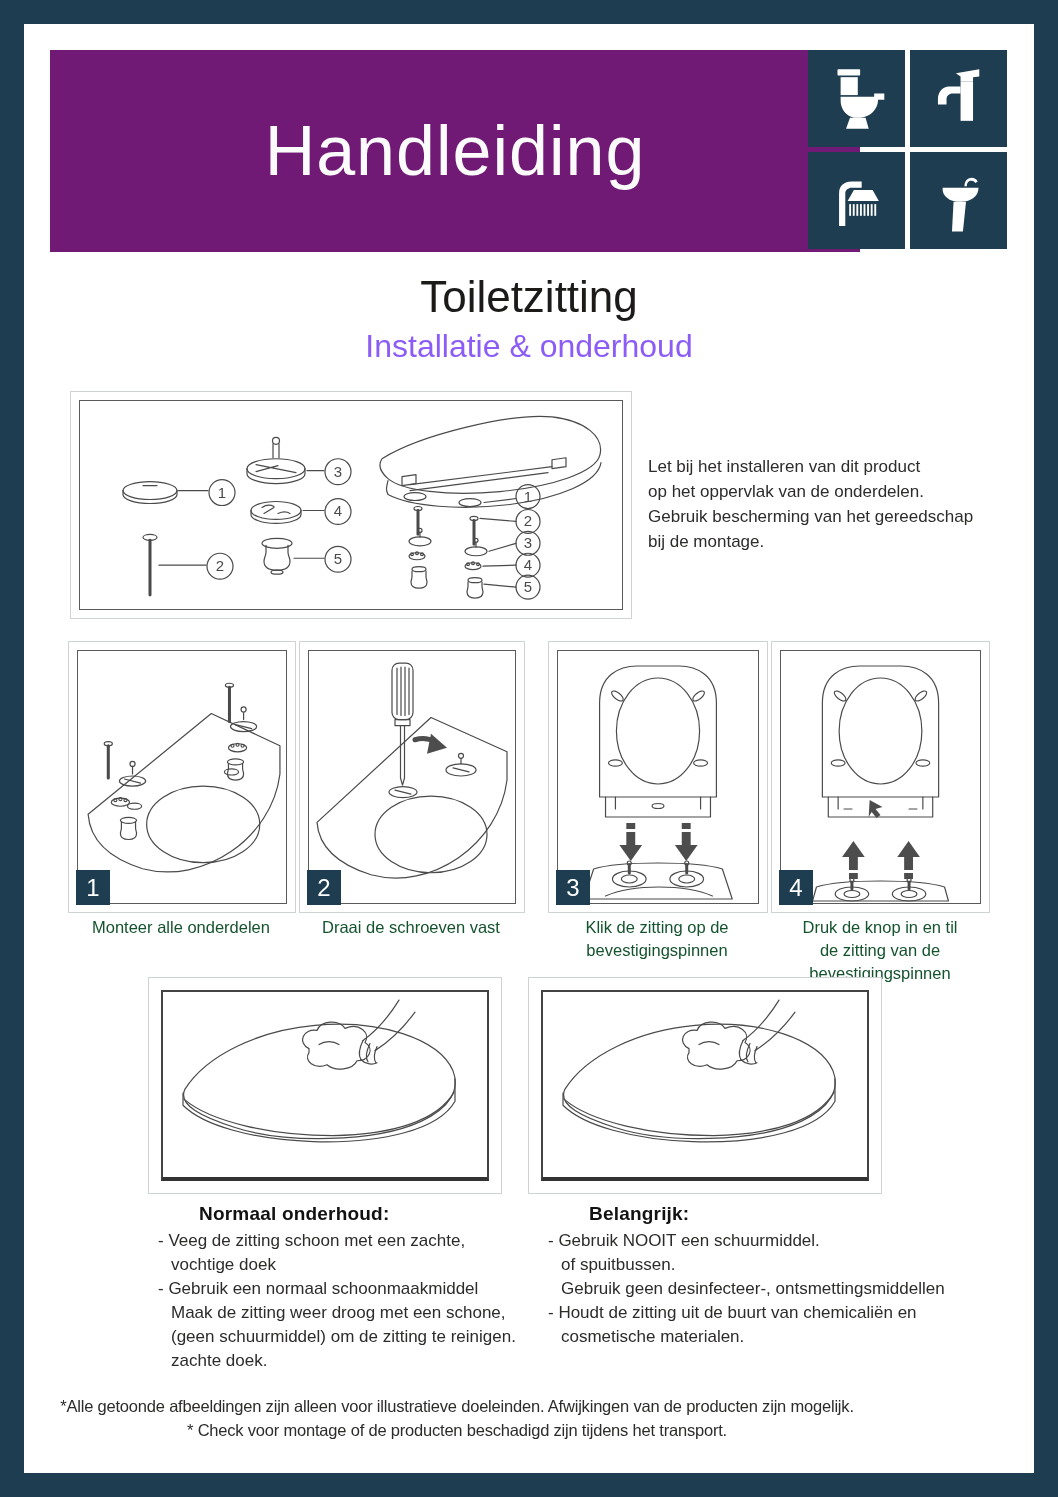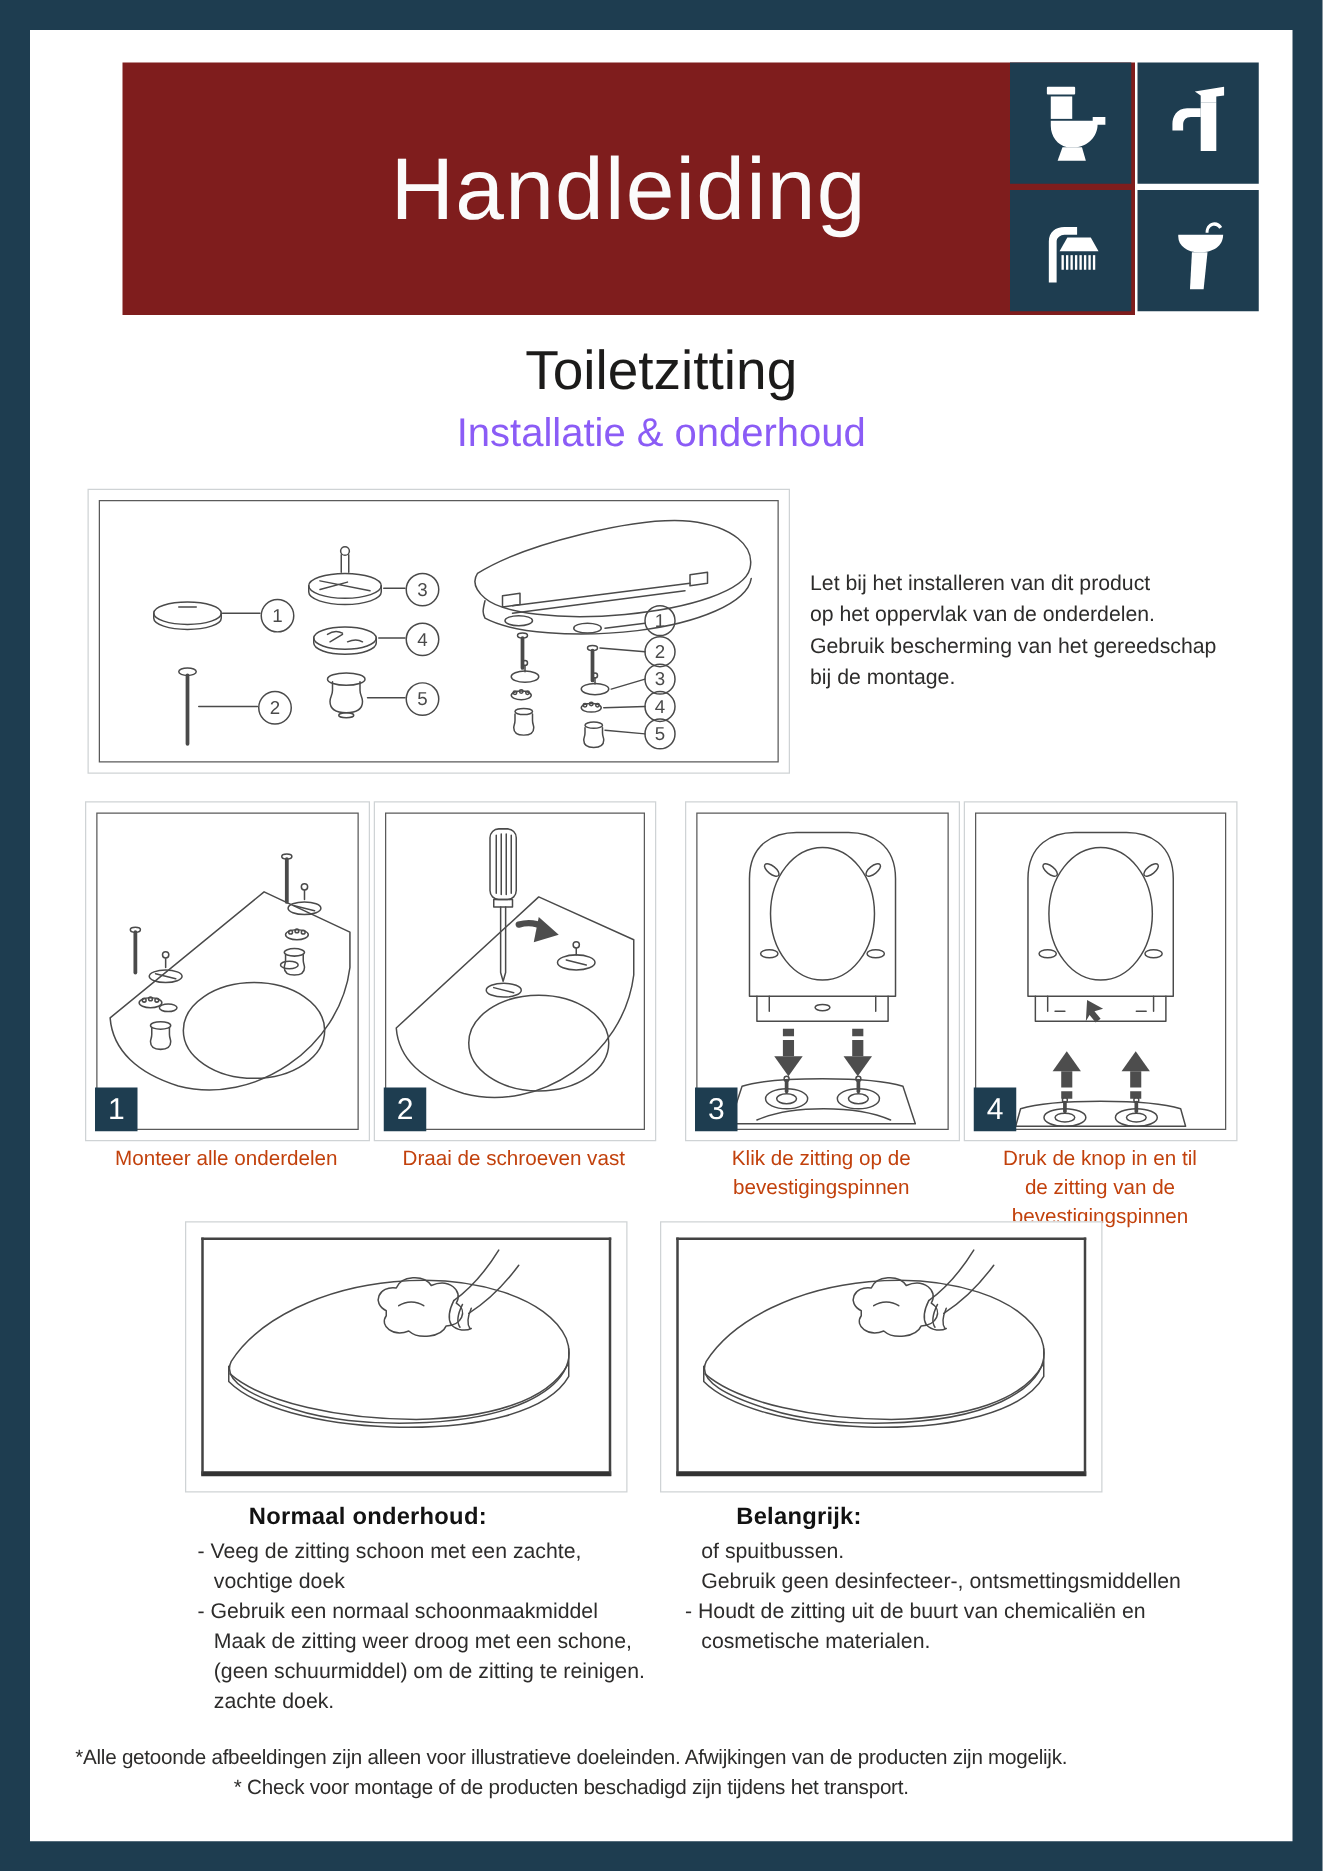--- a/index.html
+++ b/index.html
@@ -2,22 +2,22 @@
 <html><head>
 <meta charset="utf-8">
 <style>
   html,body{margin:0;padding:0;background:#ptfff;}
   body{background:#e8e8e8;}
   .page{position:relative;width:1058px;height:1497px;background:#1E3D50;
         font-family:"Liberation Sans", sans-serif;overflow:hidden;margin:0 auto;}
   .inner{position:absolute;left:24px;top:24px;width:1010px;height:1449px;background:#ffffff;}
 
   
-  .banner{position:absolute;left:26px;top:26px;width:810px;height:202px;background:#7f1d1d;
-          display:flex;align-items:center;justify-content:center;margin-left:48px;}
+  .banner{position:absolute;left:26px;top:26px;width:810px;height:202px;background:#701a75;
+          display:flex;align-items:center;justify-content:center;}
   .banner-title{color:#fbfbfb;font-size:70px;letter-spacing:1px;font-weight:400;}
 
   .icon-grid{position:absolute;left:784px;top:26px;width:199px;height:199px;
              display:grid;grid-template-columns:97px 97px;grid-template-rows:97px 97px;gap:5px;}
   .tile{background:#1E3D50;display:flex;align-items:center;justify-content:center;}
   .tile svg{width:78px;height:78px;}
   .tile svg *{fill:#ffffff;}
 
   
   .doc-title{position:absolute;left:0;top:248px;width:1010px;text-align:center;
@@ -41,21 +41,21 @@
   
   .parts-box{left:46px;top:367px;width:560px;height:226px;}
 
   .install-note{position:absolute;left:624px;top:430px;font-size:17px;line-height:25px;color:#2d2c2b;}
   .install-note div{white-space:nowrap;}
 
   
   .step{top:617px;height:270px;}
   .badge{position:absolute;left:7px;bottom:7px;width:34px;height:35px;background:#1E3D50;
          color:#fff;font-size:24px;display:flex;align-items:center;justify-content:center;z-index:2;}
-  .caption{position:absolute;top:892px;text-align:center;font-size:16.5px;line-height:23px;color:#c2410c;}
+  .caption{position:absolute;top:892px;text-align:center;font-size:16.5px;line-height:23px;color:#14532d;}
   .caption div{white-space:nowrap;}
 
   
   .maint{top:953px;width:352px;height:215px;}
   .maint .frame-inner{left:12px;top:12px;right:12px;bottom:12px;
         border:2px solid #434343;border-bottom:4px solid #333;}
 
   .text-block{position:absolute;top:1178px;font-size:17px;line-height:24px;color:#2d2c2b;}
   .text-block .heading{font-size:19px;font-weight:bold;color:#121212;margin-bottom:3px;letter-spacing:.2px;margin-left:41px;}
   .text-block div{white-space:nowrap;}
@@ -379,20 +379,21 @@
       <div>- Veeg de zitting schoon met een zachte,</div>
       <div class="cont">vochtige doek</div>
       <div>- Gebruik een normaal schoonmaakmiddel</div>
       <div class="cont">Maak de zitting weer droog met een schone,</div>
       <div class="cont">(geen schuurmiddel) om de zitting te reinigen.</div>
       <div class="cont">zachte doek.</div>
     </div>
 
     <div class="text-block" style="left:524px;">
       <div class="heading">Belangrijk:</div>
+      <div>- Gebruik NOOIT een schuurmiddel.</div>
       <div class="cont">of spuitbussen.</div>
       <div class="cont">Gebruik geen desinfecteer-, ontsmettingsmiddellen</div>
       <div>- Houdt de zitting uit de buurt van chemicaliën en</div>
       <div class="cont">cosmetische materialen.</div>
     </div>
 
     <div class="footer footer-1">*Alle getoonde afbeeldingen zijn alleen voor illustratieve doeleinden. Afwijkingen van de producten zijn mogelijk.</div>
     <div class="footer footer-2">* Check voor montage of de producten beschadigd zijn tijdens het transport.</div>
 
   </div>

